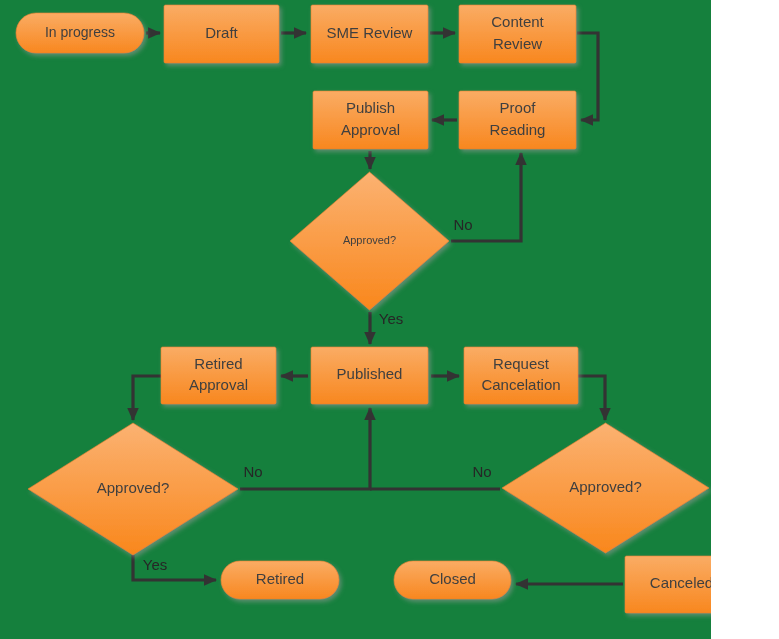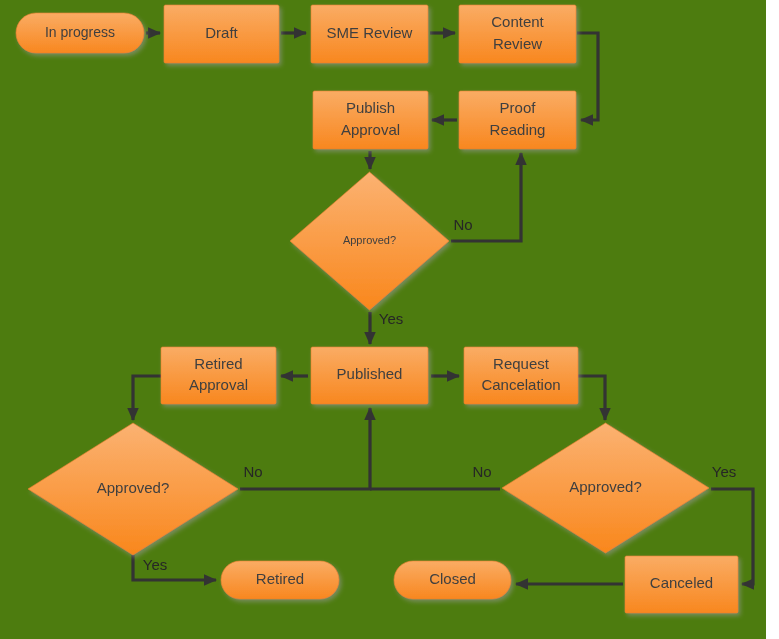--- a/index.html
+++ b/index.html
@@ -2,23 +2,23 @@
 <html><head>
 <meta charset="utf-8">
 <style>
   html, body {
     margin: 0;
     padding: 0;
     background: #ffffff;
   }
   #canvas {
     position: relative;
-    width: 766px;
+    width: 711px;
     height: 639px;
-    background: #4d7c0f;
+    background: #15803d;
     font-family: "Liberation Sans", sans-serif;
     overflow: hidden;
   }
   svg#flow {
     position: absolute;
     left: 0;
     top: 0;
     width: 779px;
     height: 639px;
     display: block;

